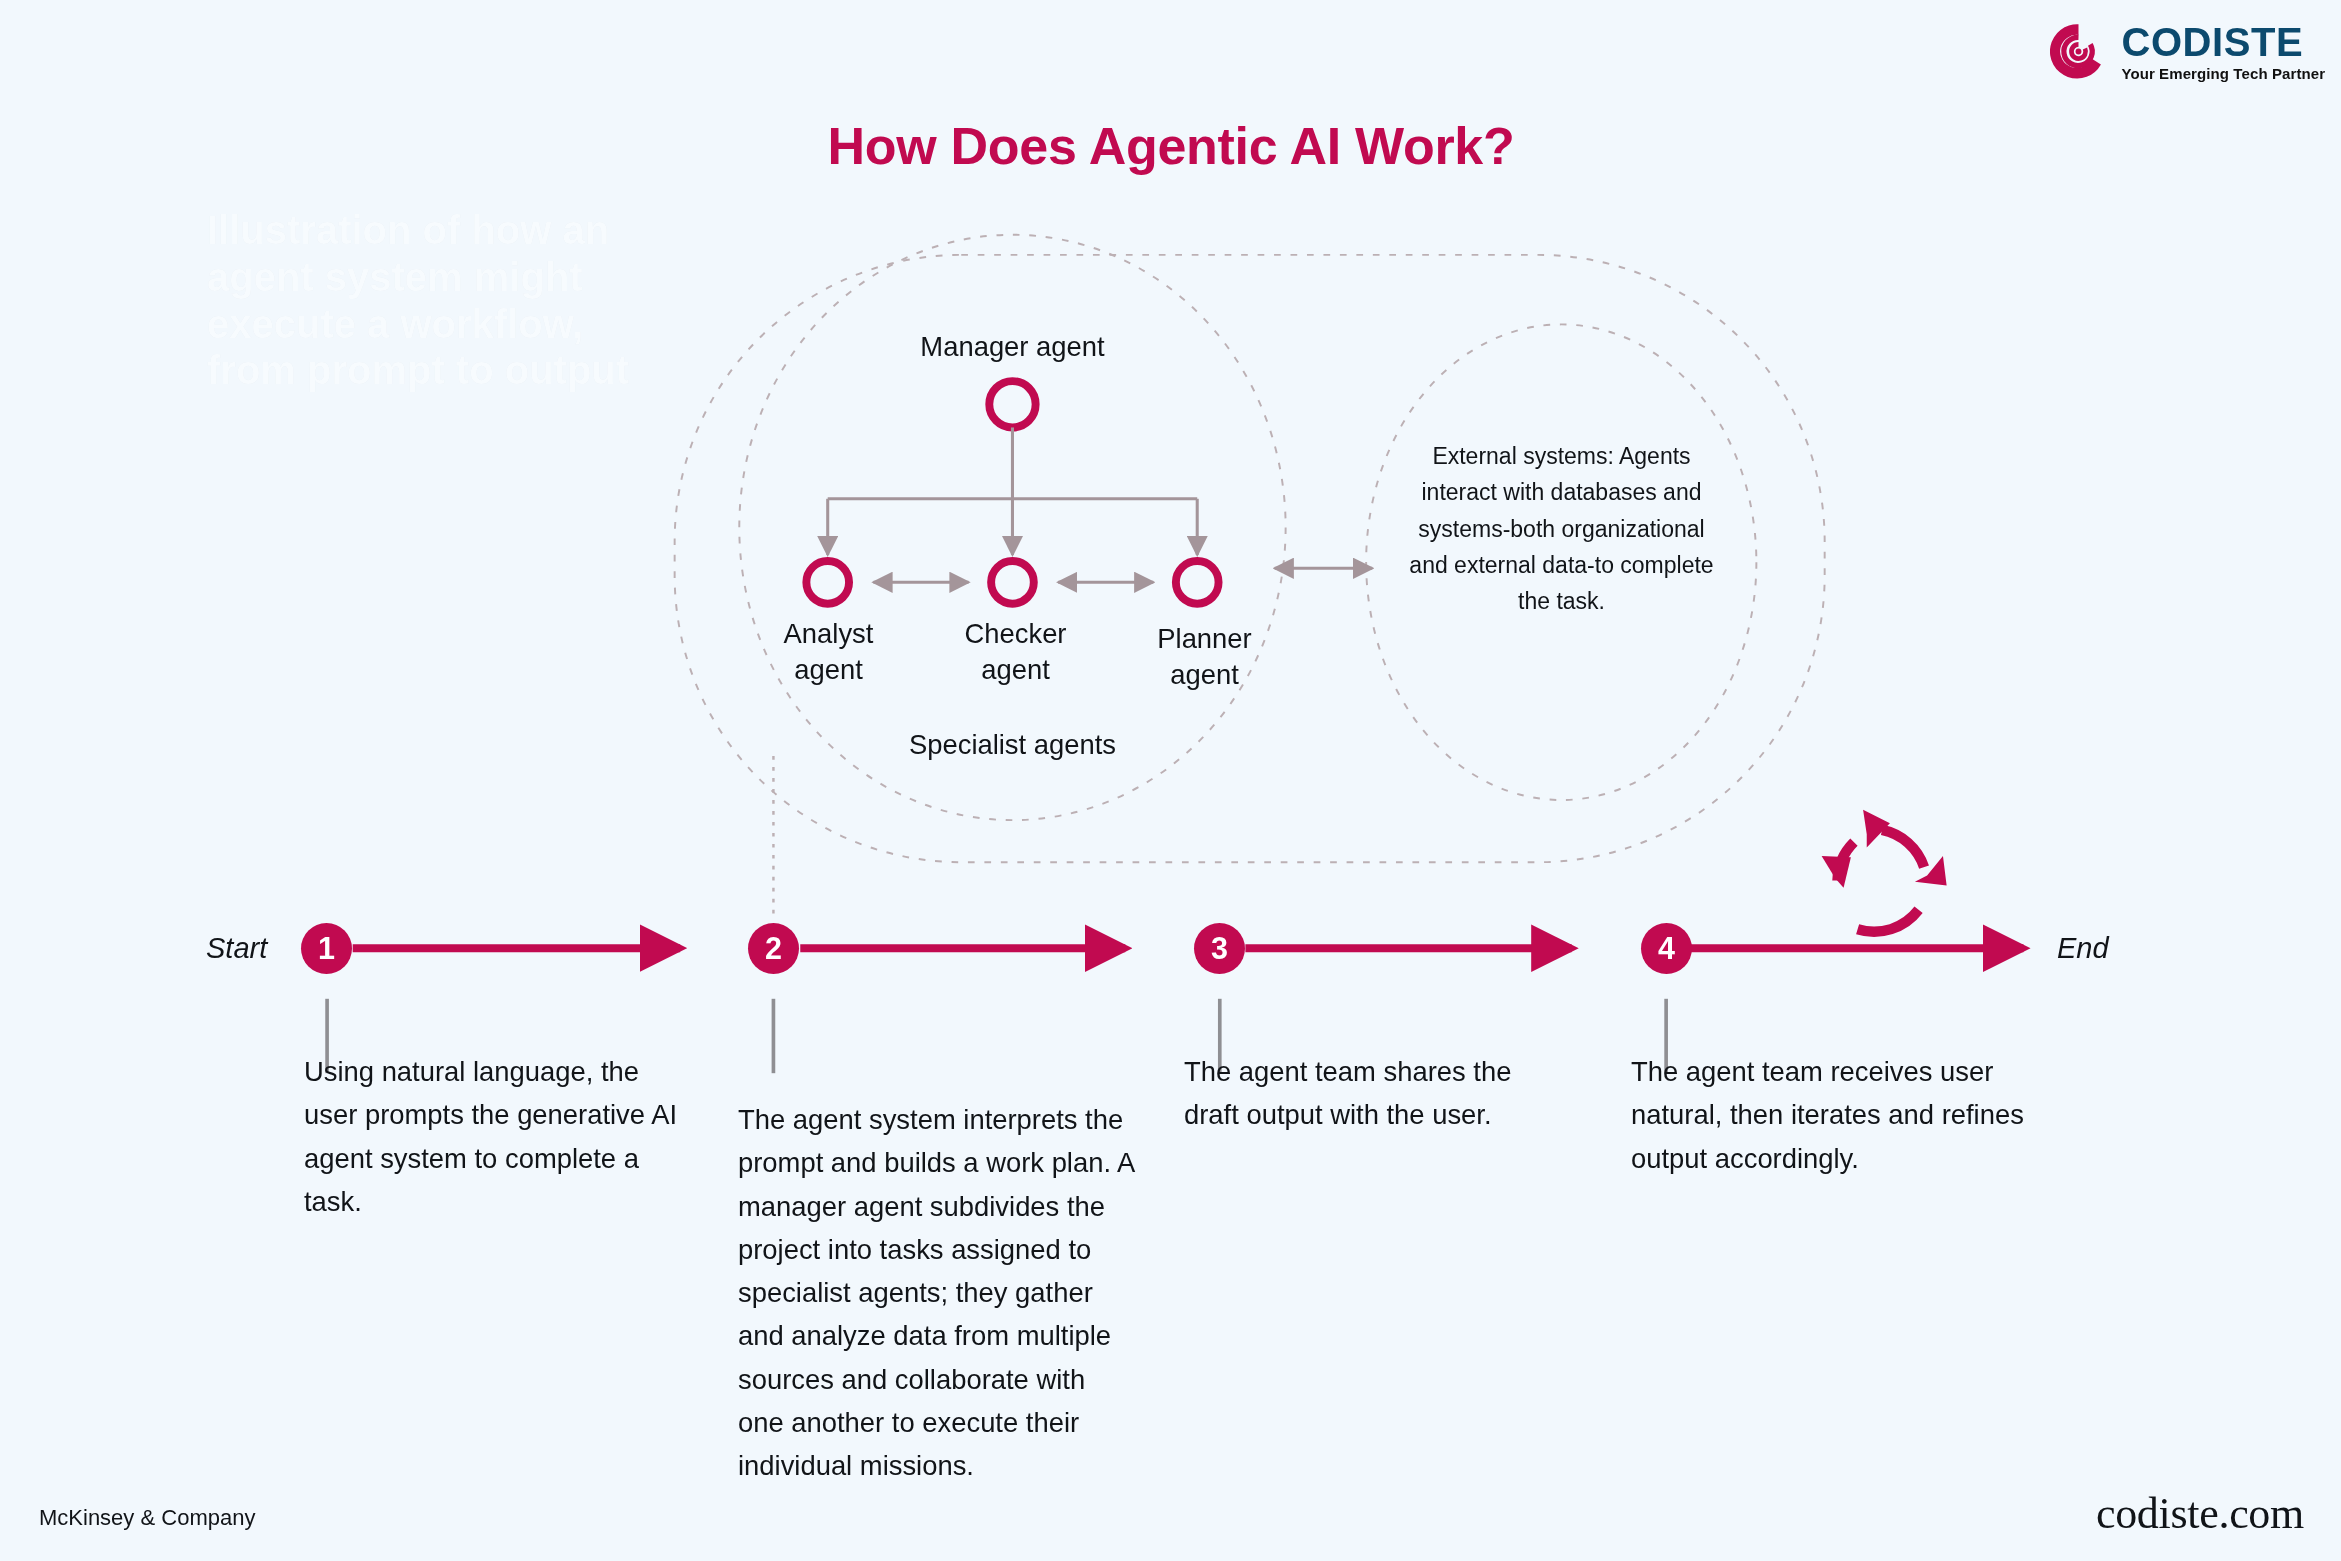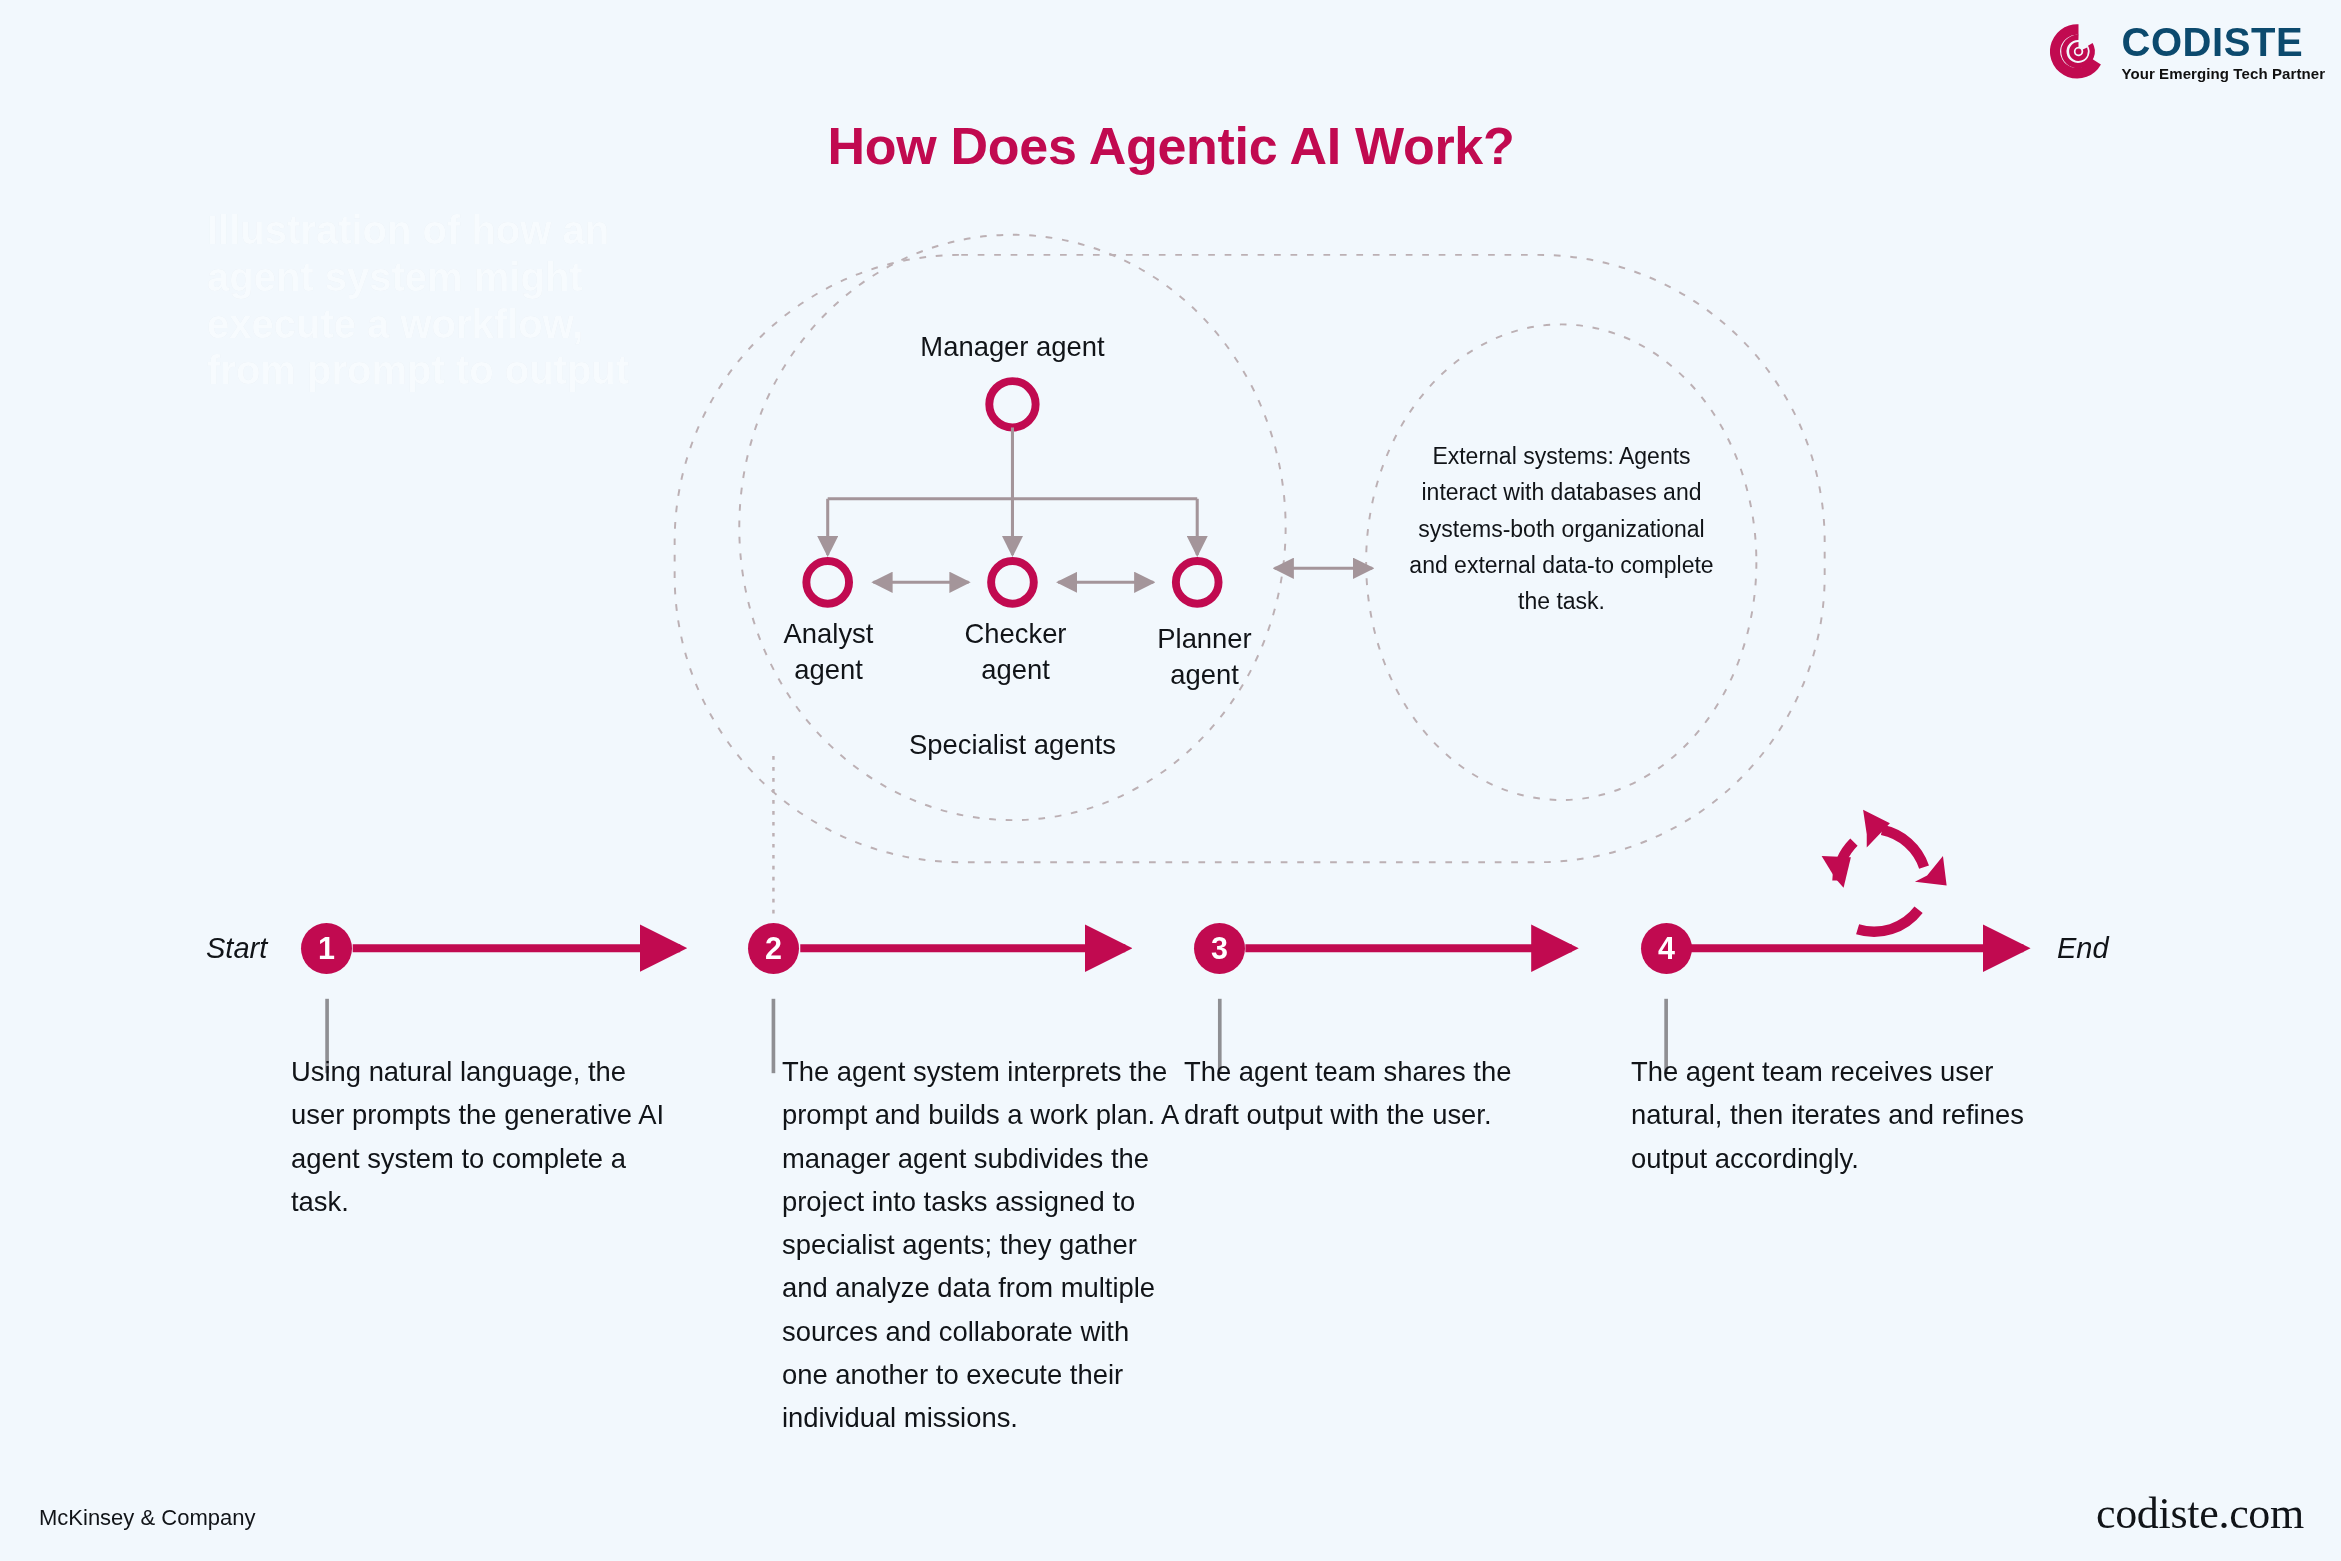--- a/index.html
+++ b/index.html
@@ -284,22 +284,22 @@
   <div id="label-external-systems">External systems: Agents interact with databases and systems-both organizational and external data-to complete the task.</div>
 
   <div id="timeline-start-label">Start</div>
   <div id="timeline-end-label">End</div>
 
   <div class="step-node" style="left:301px;">1</div>
   <div class="step-node" style="left:748px;">2</div>
   <div class="step-node" style="left:1194px;">3</div>
   <div class="step-node" style="left:1641px;">4</div>
 
-  <div class="step-text" style="left:291px; width:378px;">Using natural language, the user prompts the generative AI agent system to complete a task.</div>
-  <div class="step-text" style="left:782px; width:396px;">The agent system interprets the prompt and builds a work plan. A manager agent subdivides the project into tasks assigned to specialist agents; they gather and analyze data from multiple sources and collaborate with one another to execute their individual missions.</div>
+  <div class="step-text" style="left:304px; width:378px;">Using natural language, the user prompts the generative AI agent system to complete a task.</div>
+  <div class="step-text" style="left:738px; width:396px;margin-top:48px;">The agent system interprets the prompt and builds a work plan. A manager agent subdivides the project into tasks assigned to specialist agents; they gather and analyze data from multiple sources and collaborate with one another to execute their individual missions.</div>
   <div class="step-text" style="left:1184px; width:342px;">The agent team shares the draft output with the user.</div>
   <div class="step-text" style="left:1631px; width:421px;">The agent team receives user natural, then iterates and refines output accordingly.</div>
 
   <div id="source-credit">McKinsey &amp; Company</div>
   <div id="site-url">codiste.com</div>
 
 </div>
 
 
 </body></html>

